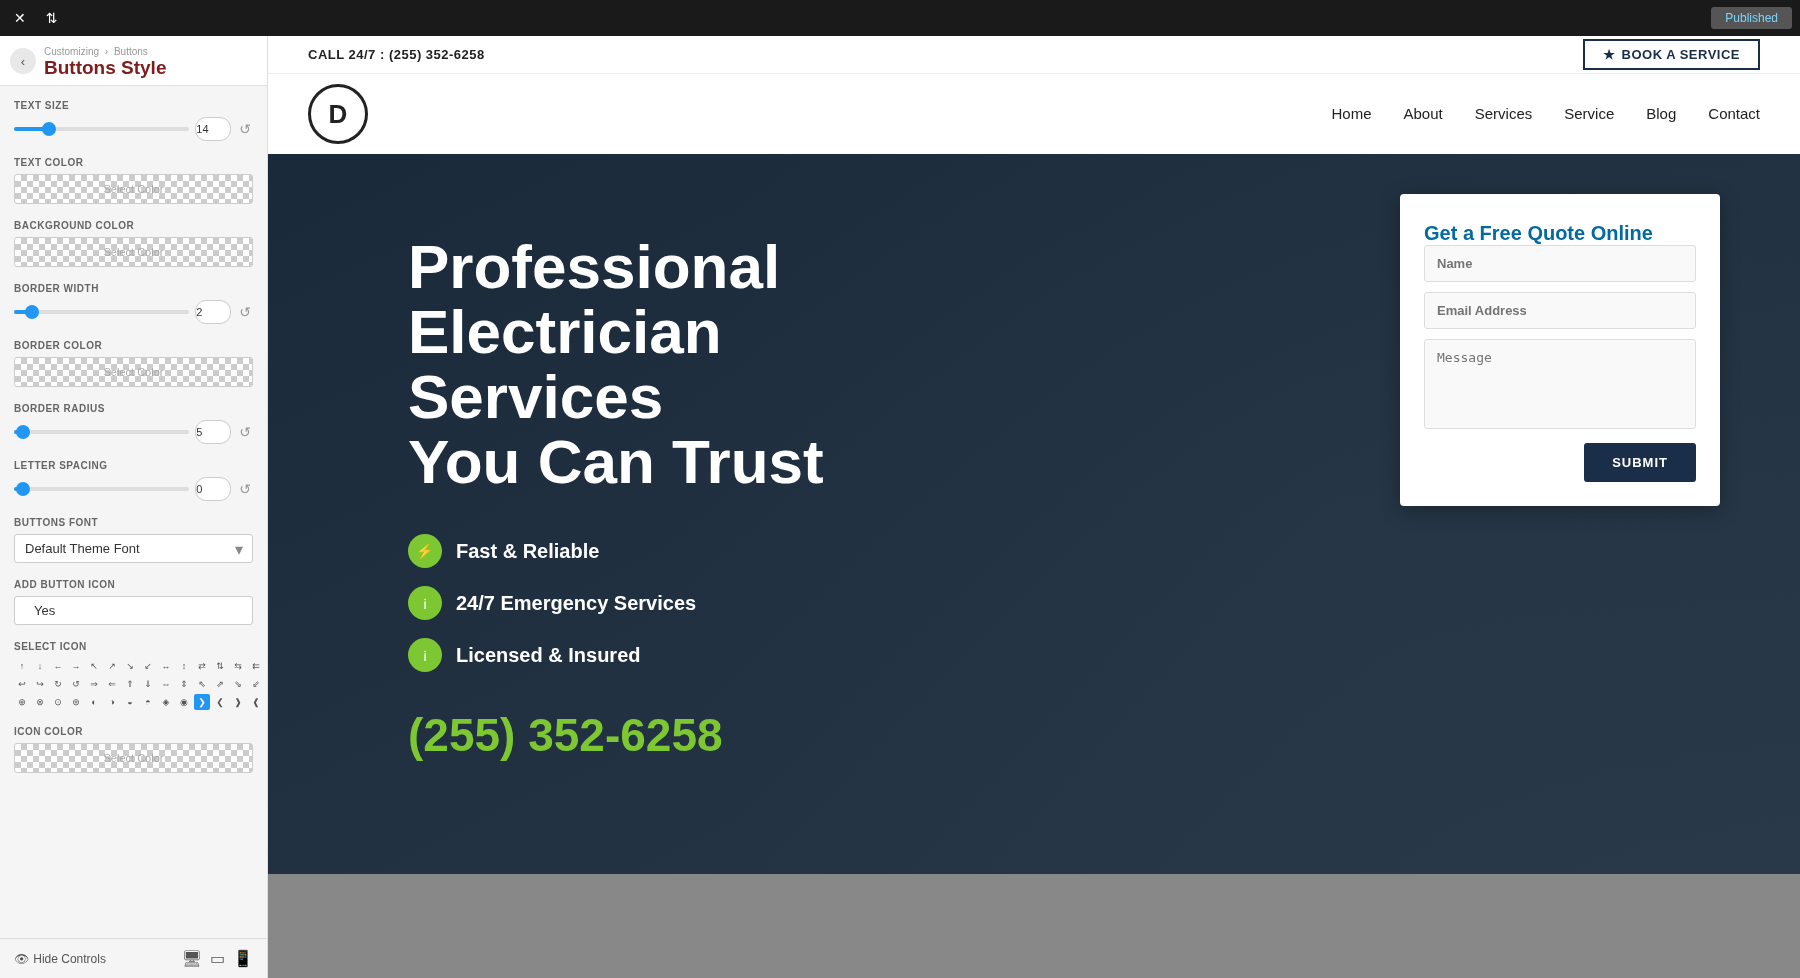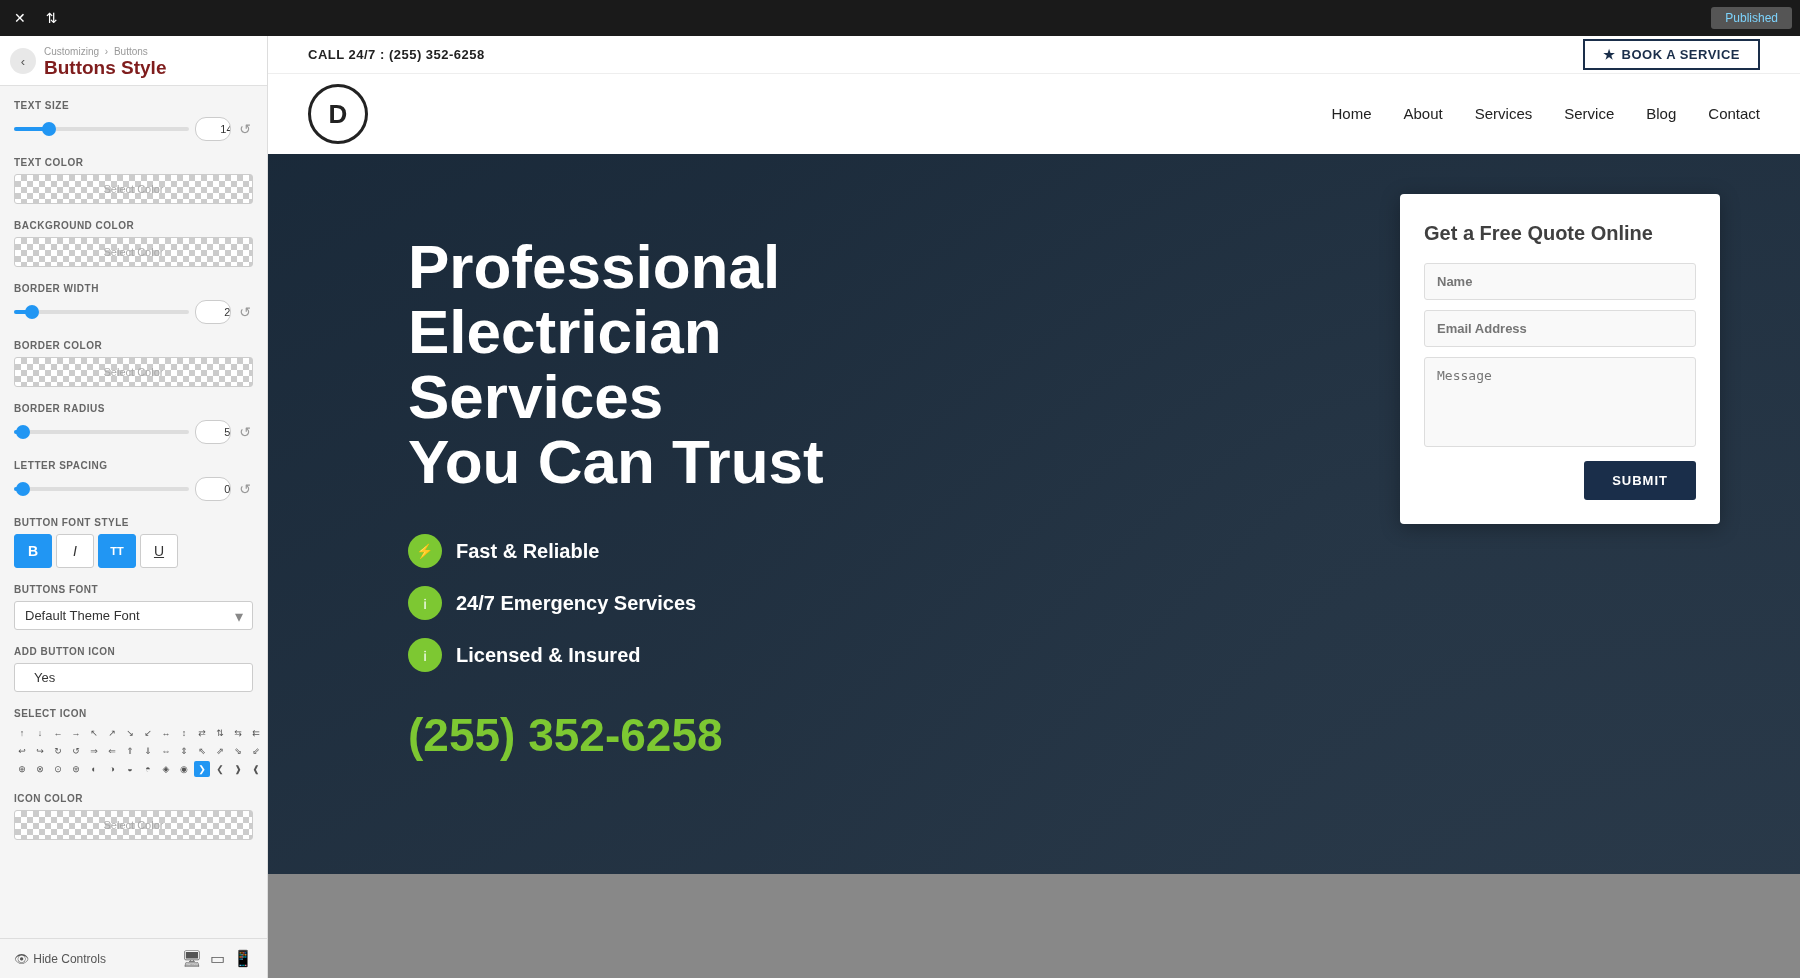--- a/index.html
+++ b/index.html
@@ -92,25 +92,24 @@
       border-radius: 50%;
       position: absolute;
       top: -5px;
       cursor: pointer;
     }
     .slider-value {
       width: 36px;
       height: 24px;
       border: 1px solid #ccc;
       background: #fff;
-      text-align: right;
+      text-align: left;
       font-size: 11px;
       border-radius: 11px;
       color: #333;
-      padding-left: 24px;
     }
     .reset-btn {
       background: none;
       border: none;
       color: #999;
       cursor: pointer;
       font-size: 14px;
       padding: 2px;
     }
 
@@ -380,22 +379,21 @@
       width: 320px;
       background: #fff;
       border-radius: 4px;
       padding: 28px 24px 24px;
       z-index: 10;
       box-shadow: 0 4px 20px rgba(0,0,0,0.3);
     }
     .quote-title {
       font-size: 20px;
       font-weight: 700;
-      color: #404040;
-      margin-bottom: 18px;
+      color: #0369a1;
     }
     .form-input {
       width: 100%;
       padding: 10px 12px;
       border: 1px solid #ddd;
       border-radius: 3px;
       font-size: 13px;
       color: #666;
       margin-bottom: 10px;
       background: #f9f9f9;
@@ -550,37 +548,20 @@
         <div class="slider-row">
           <div class="slider-track">
             <div class="slider-fill" style="width:5%"></div>
             <div class="slider-thumb" style="left:calc(5% - 7px);background:#2196F3;"></div>
           </div>
           <input class="slider-value" type="text" value="0" readonly="" style="">
           <button class="reset-btn">↺</button>
         </div>
       </div>
 
-      <div class="control-group">
-        <div class="control-label">BUTTON FONT STYLE</div>
-        <div class="font-style-btns">
-          <button class="font-btn active" style="font-weight:bold;">
-              <span>B</span>
-            </button>
-          <button class="font-btn" style="font-style:italic;">
-              <span>I</span>
-            </button>
-          <button class="font-btn active tt" style="background:#2196F3;color:#fff;border-color:#2196F3;font-size:11px;font-weight:bold;">
-              <span>TT</span>
-            </button>
-          <button class="font-btn" style="text-decoration:underline;">
-              <span>U</span>
-            </button>
-        </div>
-      </div>
 
       <div class="control-group">
         <div class="control-label">BUTTONS FONT</div>
         <div class="select-wrapper">
           <select class="select-field">
             <option>Default Theme Font</option>
           </select>
         </div>
       </div>
 

